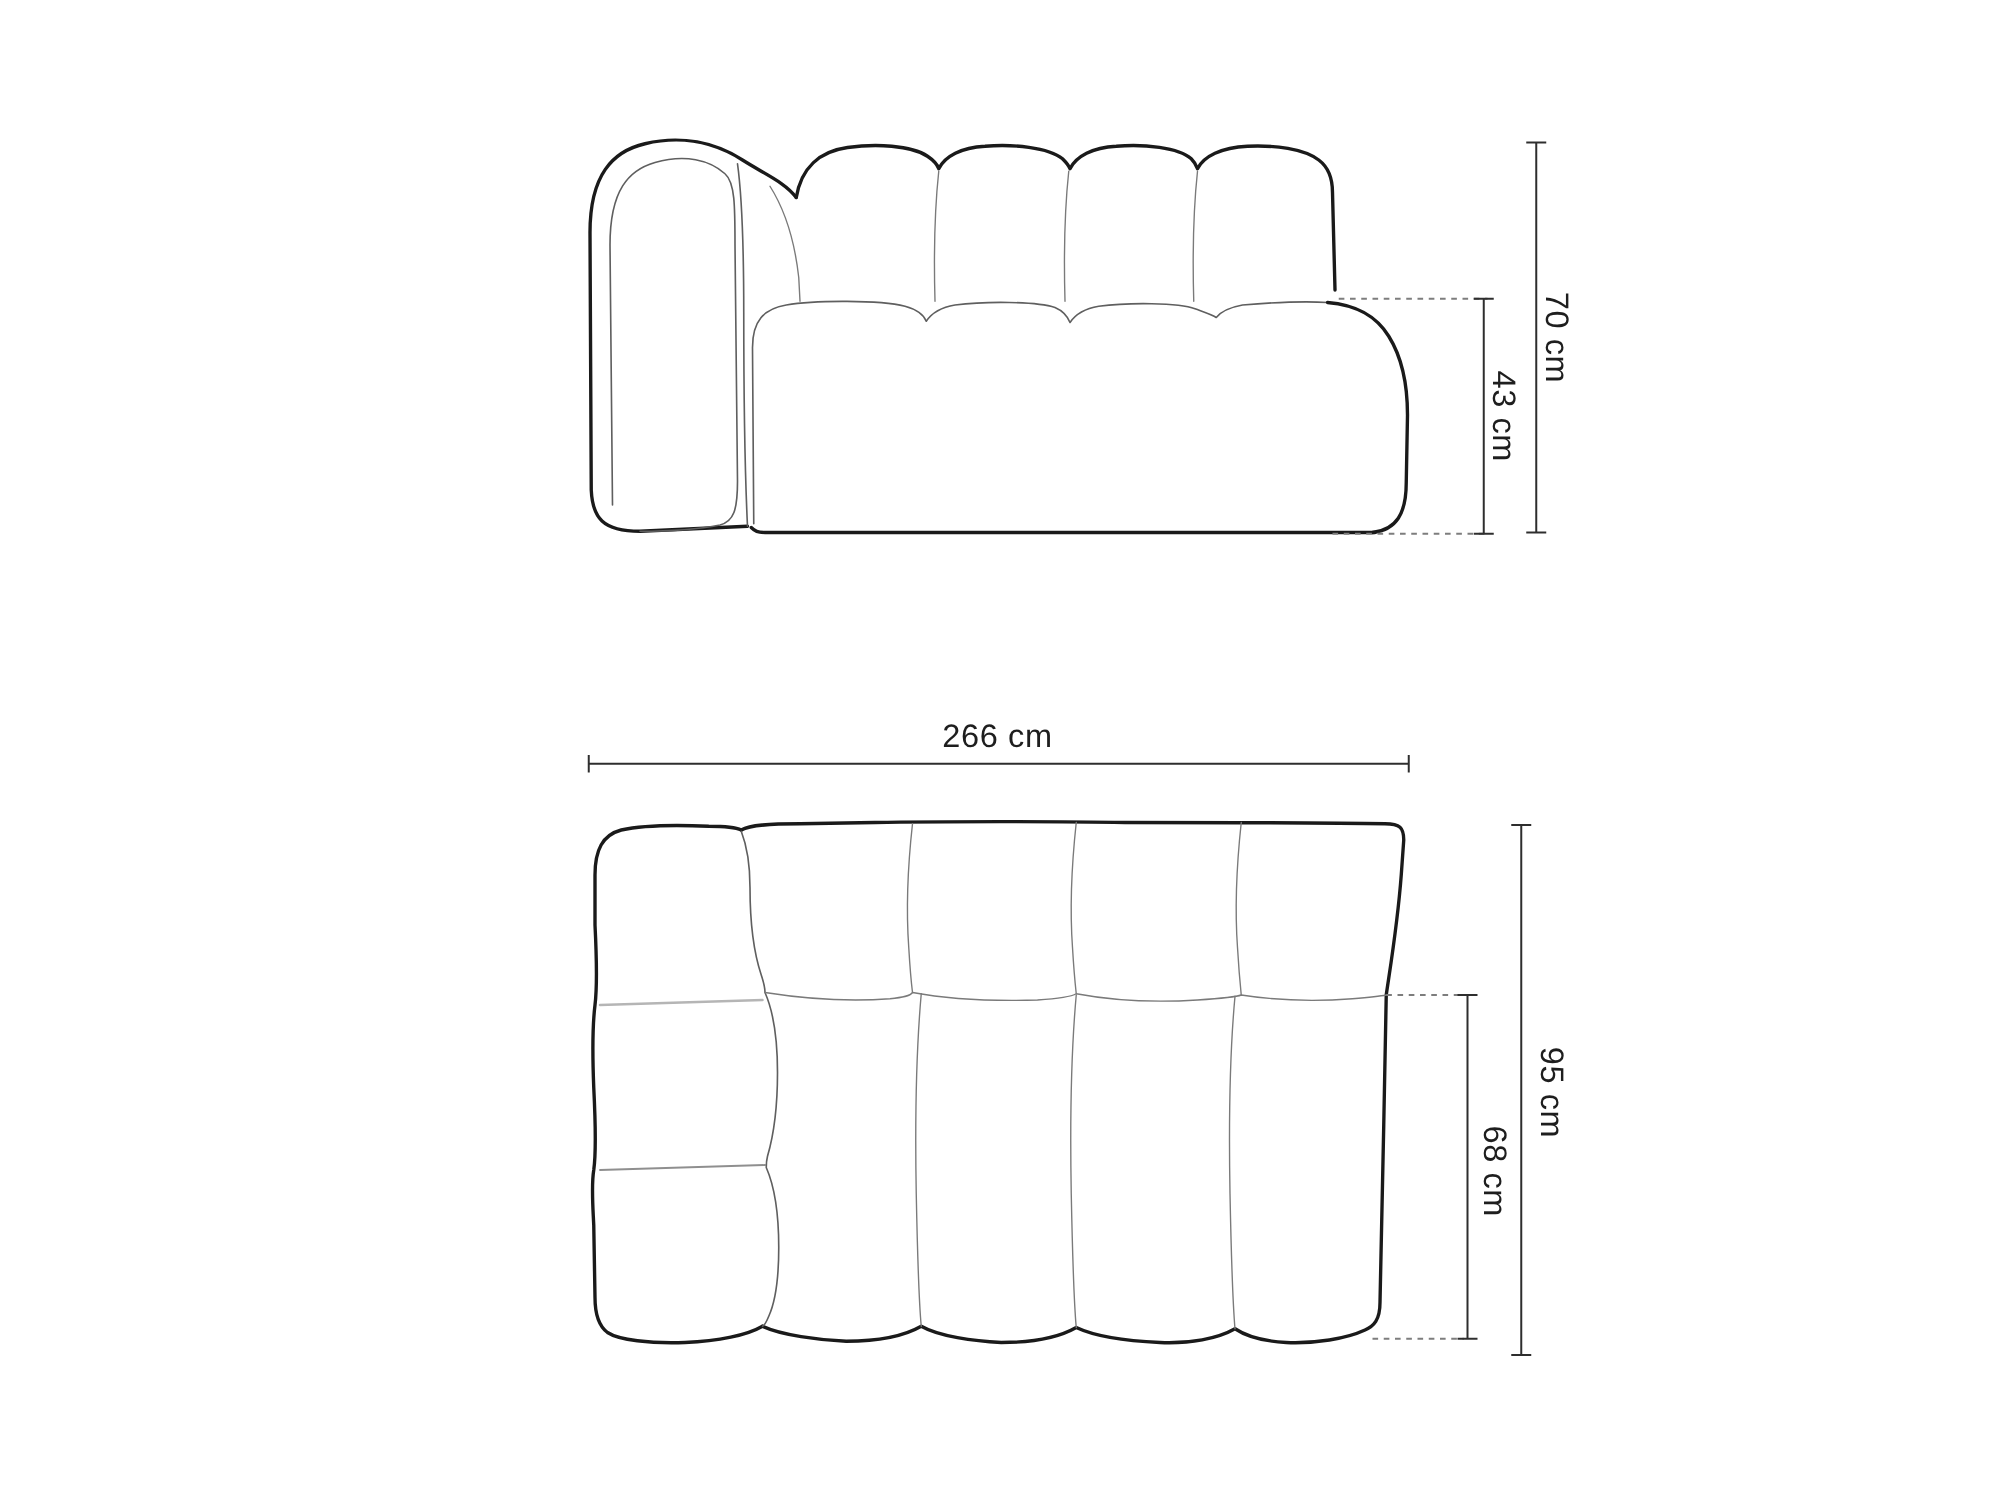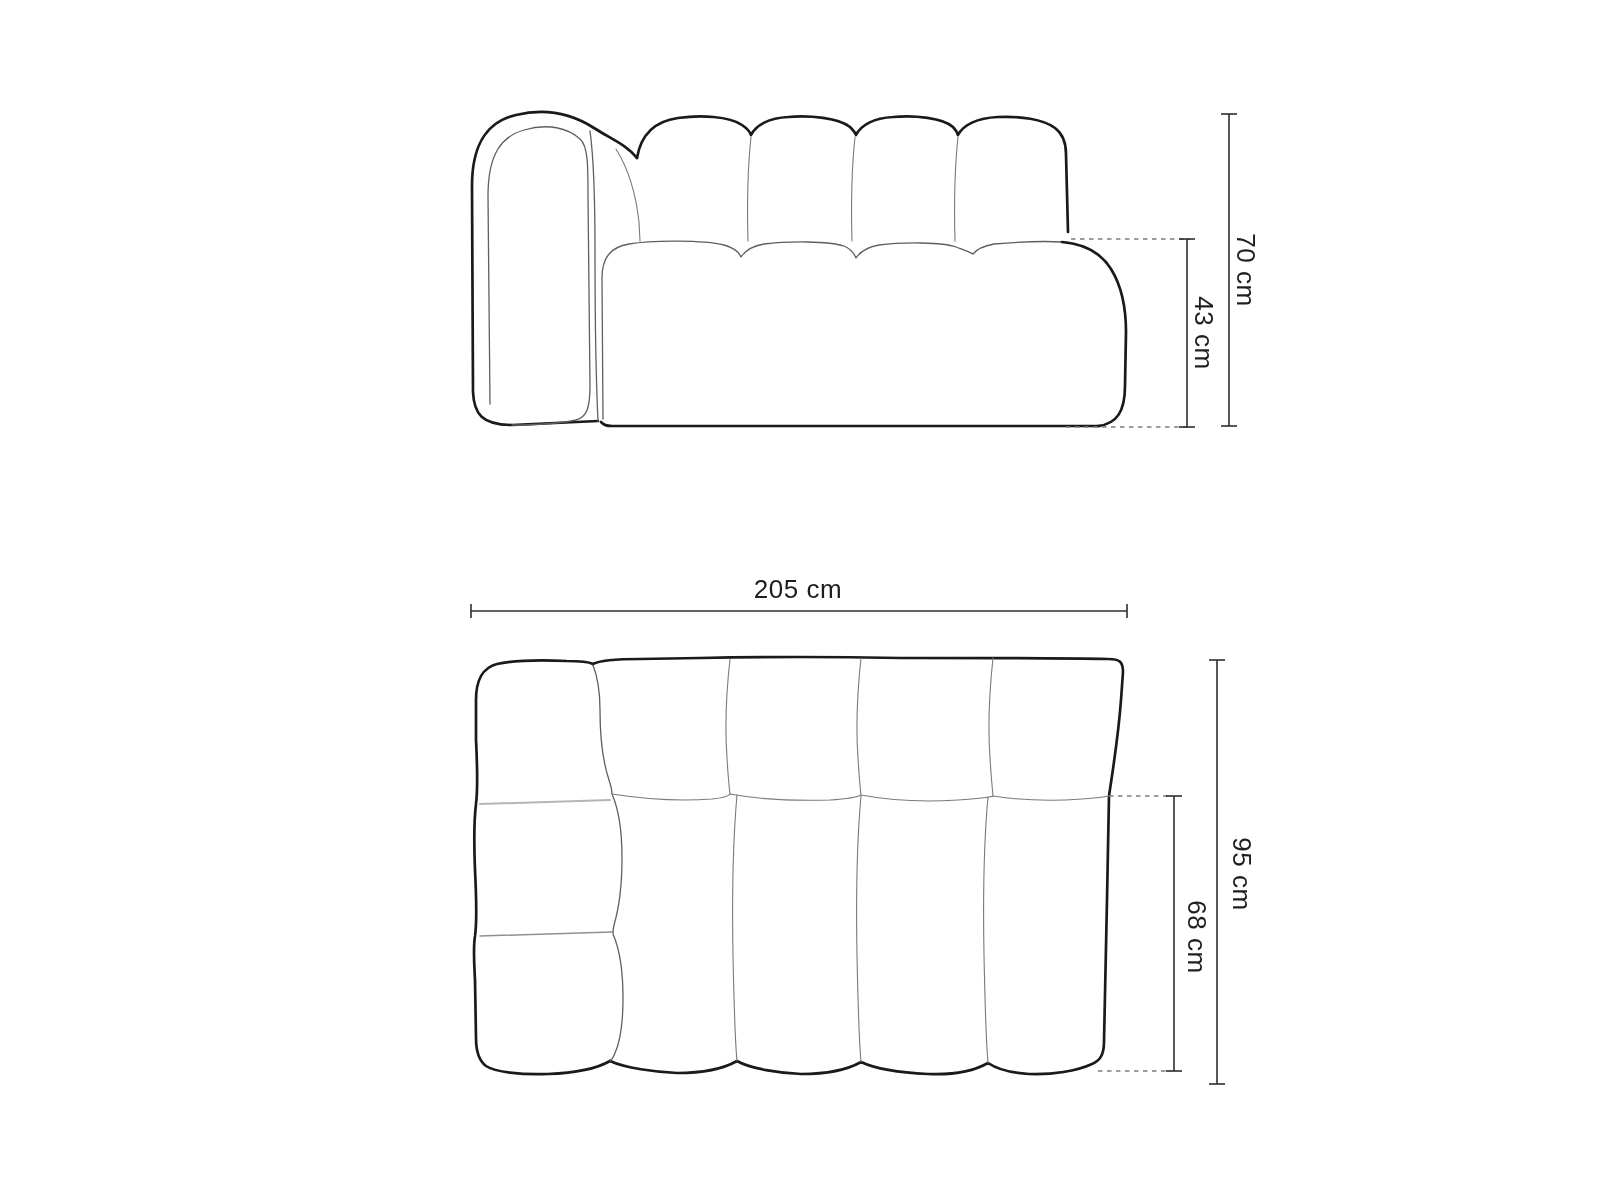--- a/index.html
+++ b/index.html
@@ -164,19 +164,19 @@
         <path class="stroke-dim" d="M 1209 660 L 1225 660"></path>
         <path class="stroke-dim" d="M 1209 1084 L 1225 1084"></path>
       </g>
     </g>
   </svg>
 
   <div class="dim-label vertical" style="left:1245px; top:270px;">70 cm</div>
 
   <div class="dim-label vertical" style="left:1203px; top:333px;">43 cm</div>
 
-  <div class="dim-label" style="left:798px; top:589px;">205 cm</div>
+  <div class="dim-label" style="left:798px; top:589px;">266 cm</div>
 
   <div class="dim-label vertical" style="left:1241px; top:874px;">95 cm</div>
 
   <div class="dim-label vertical" style="left:1196px; top:937px;">68 cm</div>
 
 </div>
 
 </body></html>

